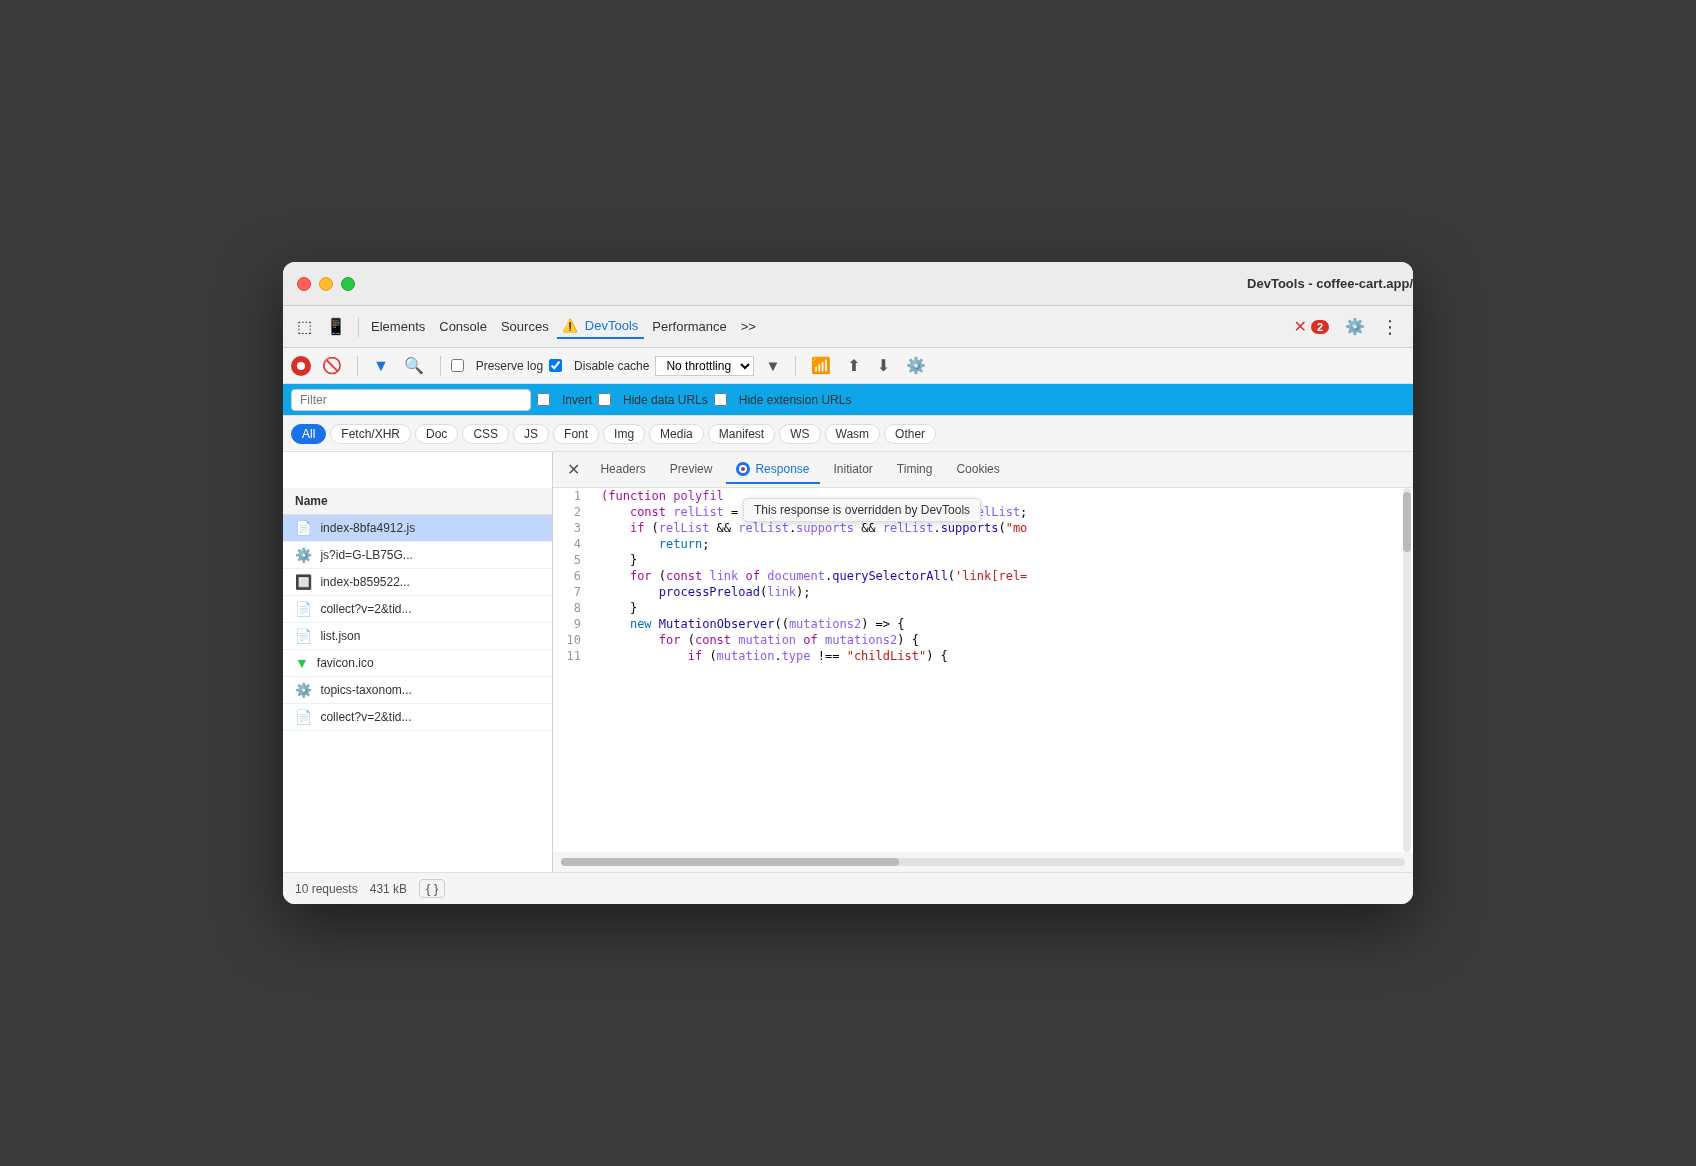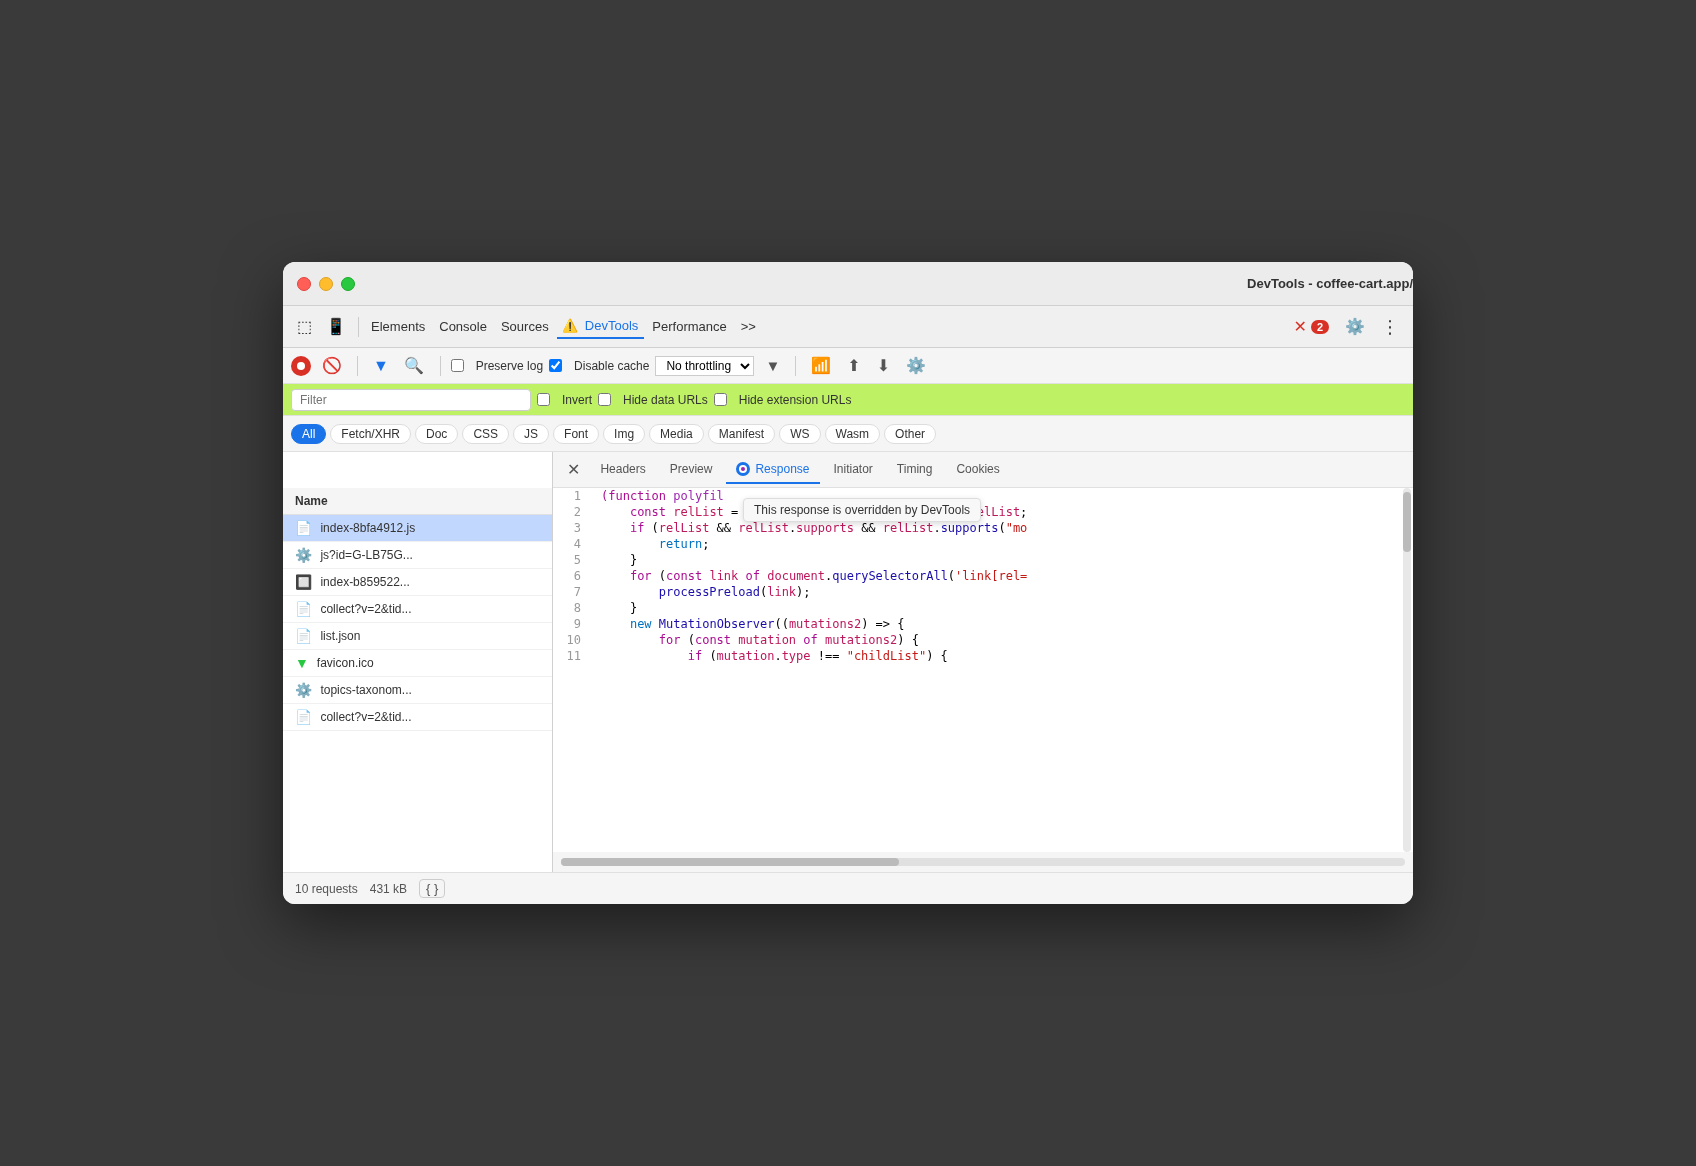--- a/index.html
+++ b/index.html
@@ -132,21 +132,21 @@
     .checkbox-label input { cursor: pointer; }
     .throttle-select {
       border: 1px solid #ccc;
       border-radius: 0;
       padding: 1px 6px;
       font-size: 12px;
       background: white;
       cursor: pointer;
     }
     .filter-row {
-      background: #bef264;
+      background: #0ea5e9;
       border-bottom: 1px solid #e0e0e0;
       display: flex;
       align-items: center;
       padding: 4px 8px;
       gap: 6px;
       height: 32px;
     }
     .filter-input-wide {
       width: 240px;
       height: 22px;
@@ -305,21 +305,21 @@
       padding-top: 1px;
     }
     .line-code {
       padding: 1px 8px;
       white-space: pre;
       color: #000;
     }
     .kw { color: #aa0d91; font-weight: 500; text-align: right; }
     .kw2 { color: #0070c1; }
     .str { color: #c41a16; }
-    .ident { color: #be185d; }
+    .ident { color: #8b5cf6; }
     .purple-kw { color: #9c27b0; }
     .blue-fn { color: #1a0dab; }
     .statusbar {
       background: #f5f5f5;
       border-top: 1px solid #e0e0e0;
       padding: 4px 12px;
       font-size: 12px;
       color: #555;
       display: flex;
       align-items: center;

